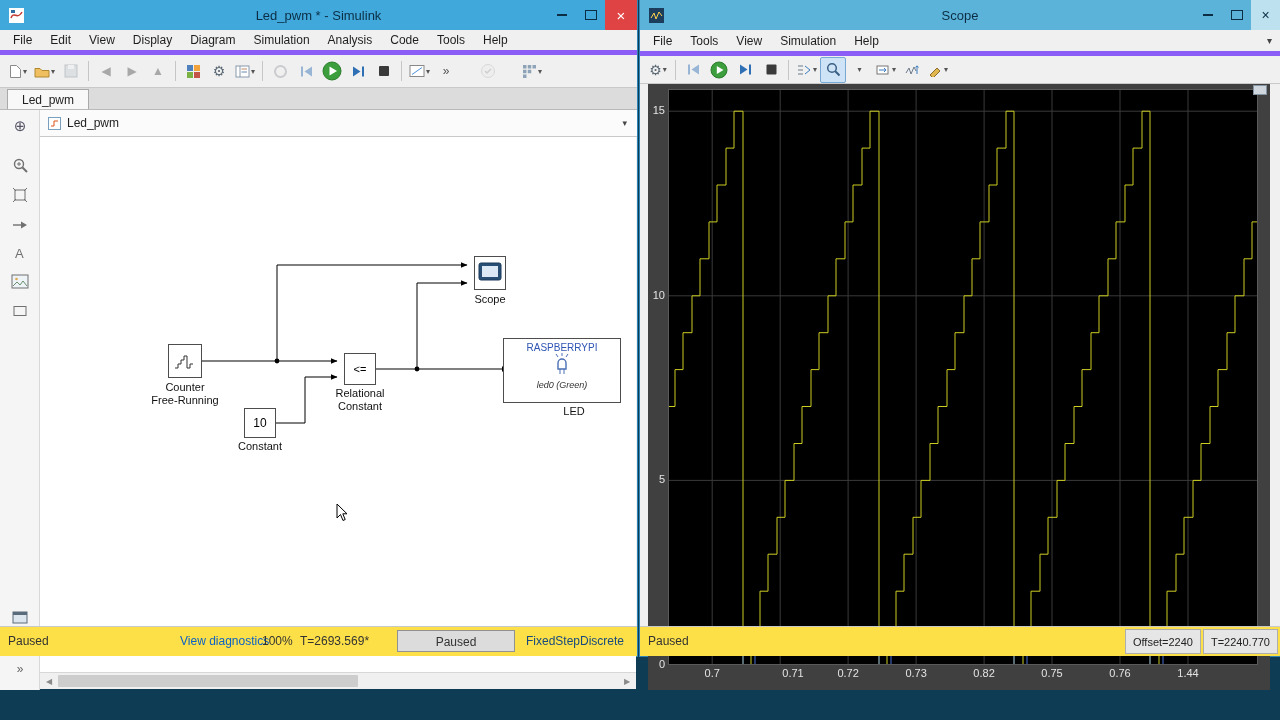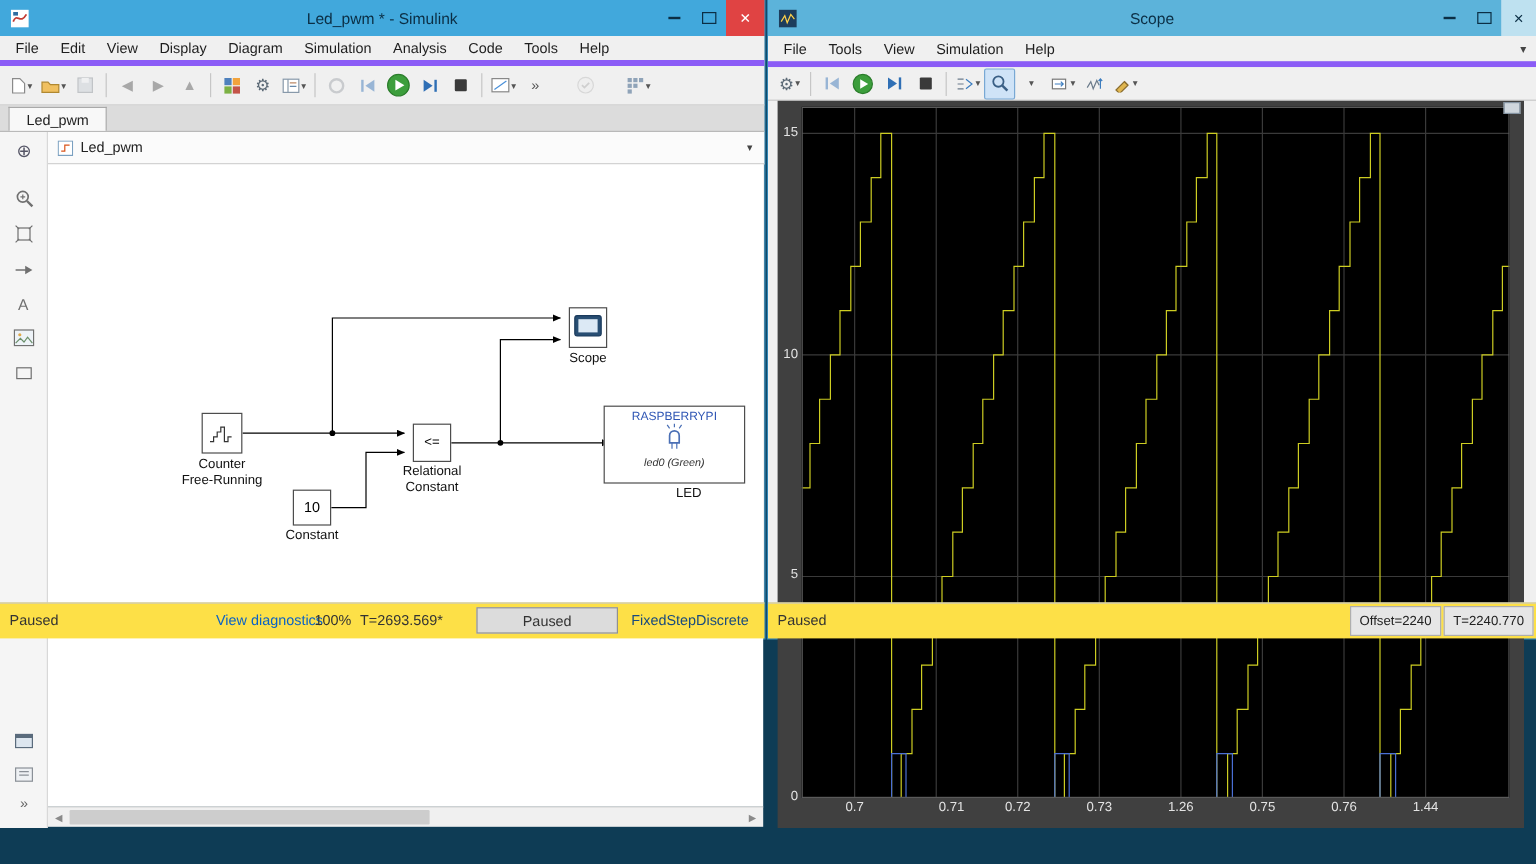--- a/index.html
+++ b/index.html
@@ -1,17 +1,17 @@
 <!DOCTYPE html>
 <html><head>
 <meta charset="utf-8">
 <style>
   html,body{margin:0;padding:0;background:#0e3c55;font-family:"Liberation Sans",sans-serif;}
   .desktop{position:relative;width:1280px;height:720px;background:#0e3c55;overflow:hidden;}
-  .window{position:absolute;top:0;height:532px;background:#f0f0f0;outline:1px solid #2f85b5;}
+  .window{position:absolute;top:0;height:656px;background:#f0f0f0;outline:1px solid #2f85b5;}
   #win-left{left:0;width:637px;}
   #win-right{left:640px;width:640px;}
   .titlebar{position:absolute;left:0;top:0;right:0;height:30px;display:flex;align-items:center;}
   #win-left .titlebar{background:#41a8dc;}
   #win-right .titlebar{background:#5cb3da;}
   .app-icon{margin-left:9px;}
   .title{position:absolute;left:0;right:0;text-align:center;font-size:13px;color:#0b2e44;}
   .winbtns{position:absolute;right:0;top:0;height:30px;display:flex;z-index:5;}
   .winbtn{width:29px;height:30px;display:flex;align-items:center;justify-content:center;color:#0b2e44;font-size:14px;}
   .winbtn .gl-min{display:block;width:10px;height:0;border-bottom:2px solid #0b2e44;}
@@ -488,21 +488,21 @@
             <path d="M0 317.5L1 317.5L2 317.5L3 317.5L4 317.5L5 317.5L6 317.5L7 317.5L7 280.6L8 280.6L9 280.6L10 280.6L11 280.6L12 280.6L13 280.6L14 280.6L15 280.6L15 243.7L16 243.7L17 243.7L18 243.7L19 243.7L20 243.7L21 243.7L22 243.7L23 243.7L24 243.7L24 206.8L25 206.8L26 206.8L27 206.8L28 206.8L29 206.8L30 206.8L31 206.8L32 206.8L32 169.8L33 169.8L34 169.8L35 169.8L36 169.8L37 169.8L38 169.8L39 169.8L40 169.8L41 169.8L41 132.9L42 132.9L43 132.9L44 132.9L45 132.9L46 132.9L47 132.9L48 132.9L49 132.9L49 96L50 96L51 96L52 96L53 96L54 96L55 96L56 96L57 96L58 96L58 59.1L59 59.1L60 59.1L61 59.1L62 59.1L63 59.1L64 59.1L65 59.1L66 59.1L66 22.2L67 22.2L68 22.2L69 22.2L70 22.2L71 22.2L72 22.2L73 22.2L74 22.2L75 22.2L75 576L76 576L77 576L78 576L79 576L80 576L81 576L82 576L83 576L83 539.1L84 539.1L85 539.1L86 539.1L87 539.1L88 539.1L89 539.1L90 539.1L91 539.1L92 539.1L92 502.2L93 502.2L94 502.2L95 502.2L96 502.2L97 502.2L98 502.2L99 502.2L100 502.2L100 465.2L101 465.2L102 465.2L103 465.2L104 465.2L105 465.2L106 465.2L107 465.2L108 465.2L109 465.2L109 428.3L110 428.3L111 428.3L112 428.3L113 428.3L114 428.3L115 428.3L116 428.3L117 428.3L117 391.4L118 391.4L119 391.4L120 391.4L121 391.4L122 391.4L123 391.4L124 391.4L125 391.4L126 391.4L126 354.5L127 354.5L128 354.5L129 354.5L130 354.5L131 354.5L132 354.5L133 354.5L134 354.5L134 317.5L135 317.5L136 317.5L137 317.5L138 317.5L139 317.5L140 317.5L141 317.5L142 317.5L143 317.5L143 280.6L144 280.6L145 280.6L146 280.6L147 280.6L148 280.6L149 280.6L150 280.6L151 280.6L151 243.7L152 243.7L153 243.7L154 243.7L155 243.7L156 243.7L157 243.7L158 243.7L159 243.7L160 243.7L160 206.8L161 206.8L162 206.8L163 206.8L164 206.8L165 206.8L166 206.8L167 206.8L168 206.8L168 169.8L169 169.8L170 169.8L171 169.8L172 169.8L173 169.8L174 169.8L175 169.8L176 169.8L177 169.8L177 132.9L178 132.9L179 132.9L180 132.9L181 132.9L182 132.9L183 132.9L184 132.9L185 132.9L185 96L186 96L187 96L188 96L189 96L190 96L191 96L192 96L193 96L194 96L194 59.1L195 59.1L196 59.1L197 59.1L198 59.1L199 59.1L200 59.1L201 59.1L202 59.1L202 22.2L203 22.2L204 22.2L205 22.2L206 22.2L207 22.2L208 22.2L209 22.2L210 22.2L211 22.2L211 576L212 576L213 576L214 576L215 576L216 576L217 576L218 576L219 576L219 539.1L220 539.1L221 539.1L222 539.1L223 539.1L224 539.1L225 539.1L226 539.1L227 539.1L228 539.1L228 502.2L229 502.2L230 502.2L231 502.2L232 502.2L233 502.2L234 502.2L235 502.2L236 502.2L236 465.2L237 465.2L238 465.2L239 465.2L240 465.2L241 465.2L242 465.2L243 465.2L244 465.2L245 465.2L245 428.3L246 428.3L247 428.3L248 428.3L249 428.3L250 428.3L251 428.3L252 428.3L253 428.3L253 391.4L254 391.4L255 391.4L256 391.4L257 391.4L258 391.4L259 391.4L260 391.4L261 391.4L262 391.4L262 354.5L263 354.5L264 354.5L265 354.5L266 354.5L267 354.5L268 354.5L269 354.5L270 354.5L270 317.5L271 317.5L272 317.5L273 317.5L274 317.5L275 317.5L276 317.5L277 317.5L278 317.5L279 317.5L279 280.6L280 280.6L281 280.6L282 280.6L283 280.6L284 280.6L285 280.6L286 280.6L287 280.6L287 243.7L288 243.7L289 243.7L290 243.7L291 243.7L292 243.7L293 243.7L294 243.7L295 243.7L296 243.7L296 206.8L297 206.8L298 206.8L299 206.8L300 206.8L301 206.8L302 206.8L303 206.8L304 206.8L304 169.8L305 169.8L306 169.8L307 169.8L308 169.8L309 169.8L310 169.8L311 169.8L312 169.8L312 132.9L313 132.9L314 132.9L315 132.9L316 132.9L317 132.9L318 132.9L319 132.9L320 132.9L321 132.9L321 96L322 96L323 96L324 96L325 96L326 96L327 96L328 96L329 96L329 59.1L330 59.1L331 59.1L332 59.1L333 59.1L334 59.1L335 59.1L336 59.1L337 59.1L338 59.1L338 22.2L339 22.2L340 22.2L341 22.2L342 22.2L343 22.2L344 22.2L345 22.2L346 22.2L346 576L347 576L348 576L349 576L350 576L351 576L352 576L353 576L354 576L355 576L355 539.1L356 539.1L357 539.1L358 539.1L359 539.1L360 539.1L361 539.1L362 539.1L363 539.1L363 502.2L364 502.2L365 502.2L366 502.2L367 502.2L368 502.2L369 502.2L370 502.2L371 502.2L372 502.2L372 465.2L373 465.2L374 465.2L375 465.2L376 465.2L377 465.2L378 465.2L379 465.2L380 465.2L380 428.3L381 428.3L382 428.3L383 428.3L384 428.3L385 428.3L386 428.3L387 428.3L388 428.3L389 428.3L389 391.4L390 391.4L391 391.4L392 391.4L393 391.4L394 391.4L395 391.4L396 391.4L397 391.4L397 354.5L398 354.5L399 354.5L400 354.5L401 354.5L402 354.5L403 354.5L404 354.5L405 354.5L406 354.5L406 317.5L407 317.5L408 317.5L409 317.5L410 317.5L411 317.5L412 317.5L413 317.5L414 317.5L414 280.6L415 280.6L416 280.6L417 280.6L418 280.6L419 280.6L420 280.6L421 280.6L422 280.6L423 280.6L423 243.7L424 243.7L425 243.7L426 243.7L427 243.7L428 243.7L429 243.7L430 243.7L431 243.7L431 206.8L432 206.8L433 206.8L434 206.8L435 206.8L436 206.8L437 206.8L438 206.8L439 206.8L440 206.8L440 169.8L441 169.8L442 169.8L443 169.8L444 169.8L445 169.8L446 169.8L447 169.8L448 169.8L448 132.9L449 132.9L450 132.9L451 132.9L452 132.9L453 132.9L454 132.9L455 132.9L456 132.9L457 132.9L457 96L458 96L459 96L460 96L461 96L462 96L463 96L464 96L465 96L465 59.1L466 59.1L467 59.1L468 59.1L469 59.1L470 59.1L471 59.1L472 59.1L473 59.1L474 59.1L474 22.2L475 22.2L476 22.2L477 22.2L478 22.2L479 22.2L480 22.2L481 22.2L482 22.2L482 576L483 576L484 576L485 576L486 576L487 576L488 576L489 576L490 576L491 576L491 539.1L492 539.1L493 539.1L494 539.1L495 539.1L496 539.1L497 539.1L498 539.1L499 539.1L499 502.2L500 502.2L501 502.2L502 502.2L503 502.2L504 502.2L505 502.2L506 502.2L507 502.2L508 502.2L508 465.2L509 465.2L510 465.2L511 465.2L512 465.2L513 465.2L514 465.2L515 465.2L516 465.2L516 428.3L517 428.3L518 428.3L519 428.3L520 428.3L521 428.3L522 428.3L523 428.3L524 428.3L525 428.3L525 391.4L526 391.4L527 391.4L528 391.4L529 391.4L530 391.4L531 391.4L532 391.4L533 391.4L533 354.5L534 354.5L535 354.5L536 354.5L537 354.5L538 354.5L539 354.5L540 354.5L541 354.5L542 354.5L542 317.5L543 317.5L544 317.5L545 317.5L546 317.5L547 317.5L548 317.5L549 317.5L550 317.5L550 280.6L551 280.6L552 280.6L553 280.6L554 280.6L555 280.6L556 280.6L557 280.6L558 280.6L559 280.6L559 243.7L560 243.7L561 243.7L562 243.7L563 243.7L564 243.7L565 243.7L566 243.7L567 243.7L567 206.8L568 206.8L569 206.8L570 206.8L571 206.8L572 206.8L573 206.8L574 206.8L575 206.8L576 206.8L576 169.8L577 169.8L578 169.8L579 169.8L580 169.8L581 169.8L582 169.8L583 169.8L584 169.8L584 132.9L585 132.9L586 132.9L587 132.9L588 132.9L589 132.9L590 132.9" stroke="#cdcd22" stroke-width="1" fill="none"></path>
             <path d="M0 576L1 576L2 576L3 576L4 576L5 576L6 576L7 576L8 576L9 576L10 576L11 576L12 576L13 576L14 576L15 576L16 576L17 576L18 576L19 576L20 576L21 576L22 576L23 576L24 576L25 576L26 576L27 576L28 576L29 576L30 576L31 576L32 576L33 576L34 576L35 576L36 576L37 576L38 576L39 576L40 576L41 576L42 576L43 576L44 576L45 576L46 576L47 576L48 576L49 576L50 576L51 576L52 576L53 576L54 576L55 576L56 576L57 576L58 576L59 576L60 576L61 576L62 576L63 576L64 576L65 576L66 576L67 576L68 576L69 576L70 576L71 576L72 576L73 576L74 576L75 576L75 539.1L76 539.1L77 539.1L78 539.1L79 539.1L80 539.1L81 539.1L82 539.1L83 539.1L84 539.1L85 539.1L86 539.1L87 539.1L87 576L88 576L89 576L90 576L91 576L92 576L93 576L94 576L95 576L96 576L97 576L98 576L99 576L100 576L101 576L102 576L103 576L104 576L105 576L106 576L107 576L108 576L109 576L110 576L111 576L112 576L113 576L114 576L115 576L116 576L117 576L118 576L119 576L120 576L121 576L122 576L123 576L124 576L125 576L126 576L127 576L128 576L129 576L130 576L131 576L132 576L133 576L134 576L135 576L136 576L137 576L138 576L139 576L140 576L141 576L142 576L143 576L144 576L145 576L146 576L147 576L148 576L149 576L150 576L151 576L152 576L153 576L154 576L155 576L156 576L157 576L158 576L159 576L160 576L161 576L162 576L163 576L164 576L165 576L166 576L167 576L168 576L169 576L170 576L171 576L172 576L173 576L174 576L175 576L176 576L177 576L178 576L179 576L180 576L181 576L182 576L183 576L184 576L185 576L186 576L187 576L188 576L189 576L190 576L191 576L192 576L193 576L194 576L195 576L196 576L197 576L198 576L199 576L200 576L201 576L202 576L203 576L204 576L205 576L206 576L207 576L208 576L209 576L210 576L211 576L211 539.1L212 539.1L213 539.1L214 539.1L215 539.1L216 539.1L217 539.1L218 539.1L219 539.1L220 539.1L221 539.1L222 539.1L223 539.1L223 576L224 576L225 576L226 576L227 576L228 576L229 576L230 576L231 576L232 576L233 576L234 576L235 576L236 576L237 576L238 576L239 576L240 576L241 576L242 576L243 576L244 576L245 576L246 576L247 576L248 576L249 576L250 576L251 576L252 576L253 576L254 576L255 576L256 576L257 576L258 576L259 576L260 576L261 576L262 576L263 576L264 576L265 576L266 576L267 576L268 576L269 576L270 576L271 576L272 576L273 576L274 576L275 576L276 576L277 576L278 576L279 576L280 576L281 576L282 576L283 576L284 576L285 576L286 576L287 576L288 576L289 576L290 576L291 576L292 576L293 576L294 576L295 576L296 576L297 576L298 576L299 576L300 576L301 576L302 576L303 576L304 576L305 576L306 576L307 576L308 576L309 576L310 576L311 576L312 576L313 576L314 576L315 576L316 576L317 576L318 576L319 576L320 576L321 576L322 576L323 576L324 576L325 576L326 576L327 576L328 576L329 576L330 576L331 576L332 576L333 576L334 576L335 576L336 576L337 576L338 576L339 576L340 576L341 576L342 576L343 576L344 576L345 576L346 576L346 539.1L347 539.1L348 539.1L349 539.1L350 539.1L351 539.1L352 539.1L353 539.1L354 539.1L355 539.1L356 539.1L357 539.1L358 539.1L359 539.1L359 576L360 576L361 576L362 576L363 576L364 576L365 576L366 576L367 576L368 576L369 576L370 576L371 576L372 576L373 576L374 576L375 576L376 576L377 576L378 576L379 576L380 576L381 576L382 576L383 576L384 576L385 576L386 576L387 576L388 576L389 576L390 576L391 576L392 576L393 576L394 576L395 576L396 576L397 576L398 576L399 576L400 576L401 576L402 576L403 576L404 576L405 576L406 576L407 576L408 576L409 576L410 576L411 576L412 576L413 576L414 576L415 576L416 576L417 576L418 576L419 576L420 576L421 576L422 576L423 576L424 576L425 576L426 576L427 576L428 576L429 576L430 576L431 576L432 576L433 576L434 576L435 576L436 576L437 576L438 576L439 576L440 576L441 576L442 576L443 576L444 576L445 576L446 576L447 576L448 576L449 576L450 576L451 576L452 576L453 576L454 576L455 576L456 576L457 576L458 576L459 576L460 576L461 576L462 576L463 576L464 576L465 576L466 576L467 576L468 576L469 576L470 576L471 576L472 576L473 576L474 576L475 576L476 576L477 576L478 576L479 576L480 576L481 576L482 576L482 539.1L483 539.1L484 539.1L485 539.1L486 539.1L487 539.1L488 539.1L489 539.1L490 539.1L491 539.1L492 539.1L493 539.1L494 539.1L495 539.1L495 576L496 576L497 576L498 576L499 576L500 576L501 576L502 576L503 576L504 576L505 576L506 576L507 576L508 576L509 576L510 576L511 576L512 576L513 576L514 576L515 576L516 576L517 576L518 576L519 576L520 576L521 576L522 576L523 576L524 576L525 576L526 576L527 576L528 576L529 576L530 576L531 576L532 576L533 576L534 576L535 576L536 576L537 576L538 576L539 576L540 576L541 576L542 576L543 576L544 576L545 576L546 576L547 576L548 576L549 576L550 576L551 576L552 576L553 576L554 576L555 576L556 576L557 576L558 576L559 576L560 576L561 576L562 576L563 576L564 576L565 576L566 576L567 576L568 576L569 576L570 576L571 576L572 576L573 576L574 576L575 576L576 576L577 576L578 576L579 576L580 576L581 576L582 576L583 576L584 576L585 576L586 576L587 576L588 576L589 576L590 576" stroke="#4a6fd4" stroke-width="1" fill="none"></path>
             <rect x="0.5" y="0.5" width="589" height="575" stroke="#5a5a5a" fill="none"></rect>
           </svg>
       </div>
       <div class="xlabels" id="scope-xlabels">
           <span style="left: 48.182px;">0.7</span>
           <span style="left: 129px;">0.71</span>
           <span style="left: 184.127px;">0.72</span>
           <span style="left: 252.099px;">0.73</span>
-          <span style="left: 320.071px;">1.26</span>
+          <span style="left: 320.071px;">0.82</span>
           <span style="left: 388.044px;">0.75</span>
           <span style="left: 456.016px;">0.76</span>
           <span style="left: 523.988px;">1.44</span>
         </div>
       <div class="axes-widget"></div>
     </div>
 
     <div class="statusbar">
       <span style="left:8px">Paused</span>
       <div class="scells">

